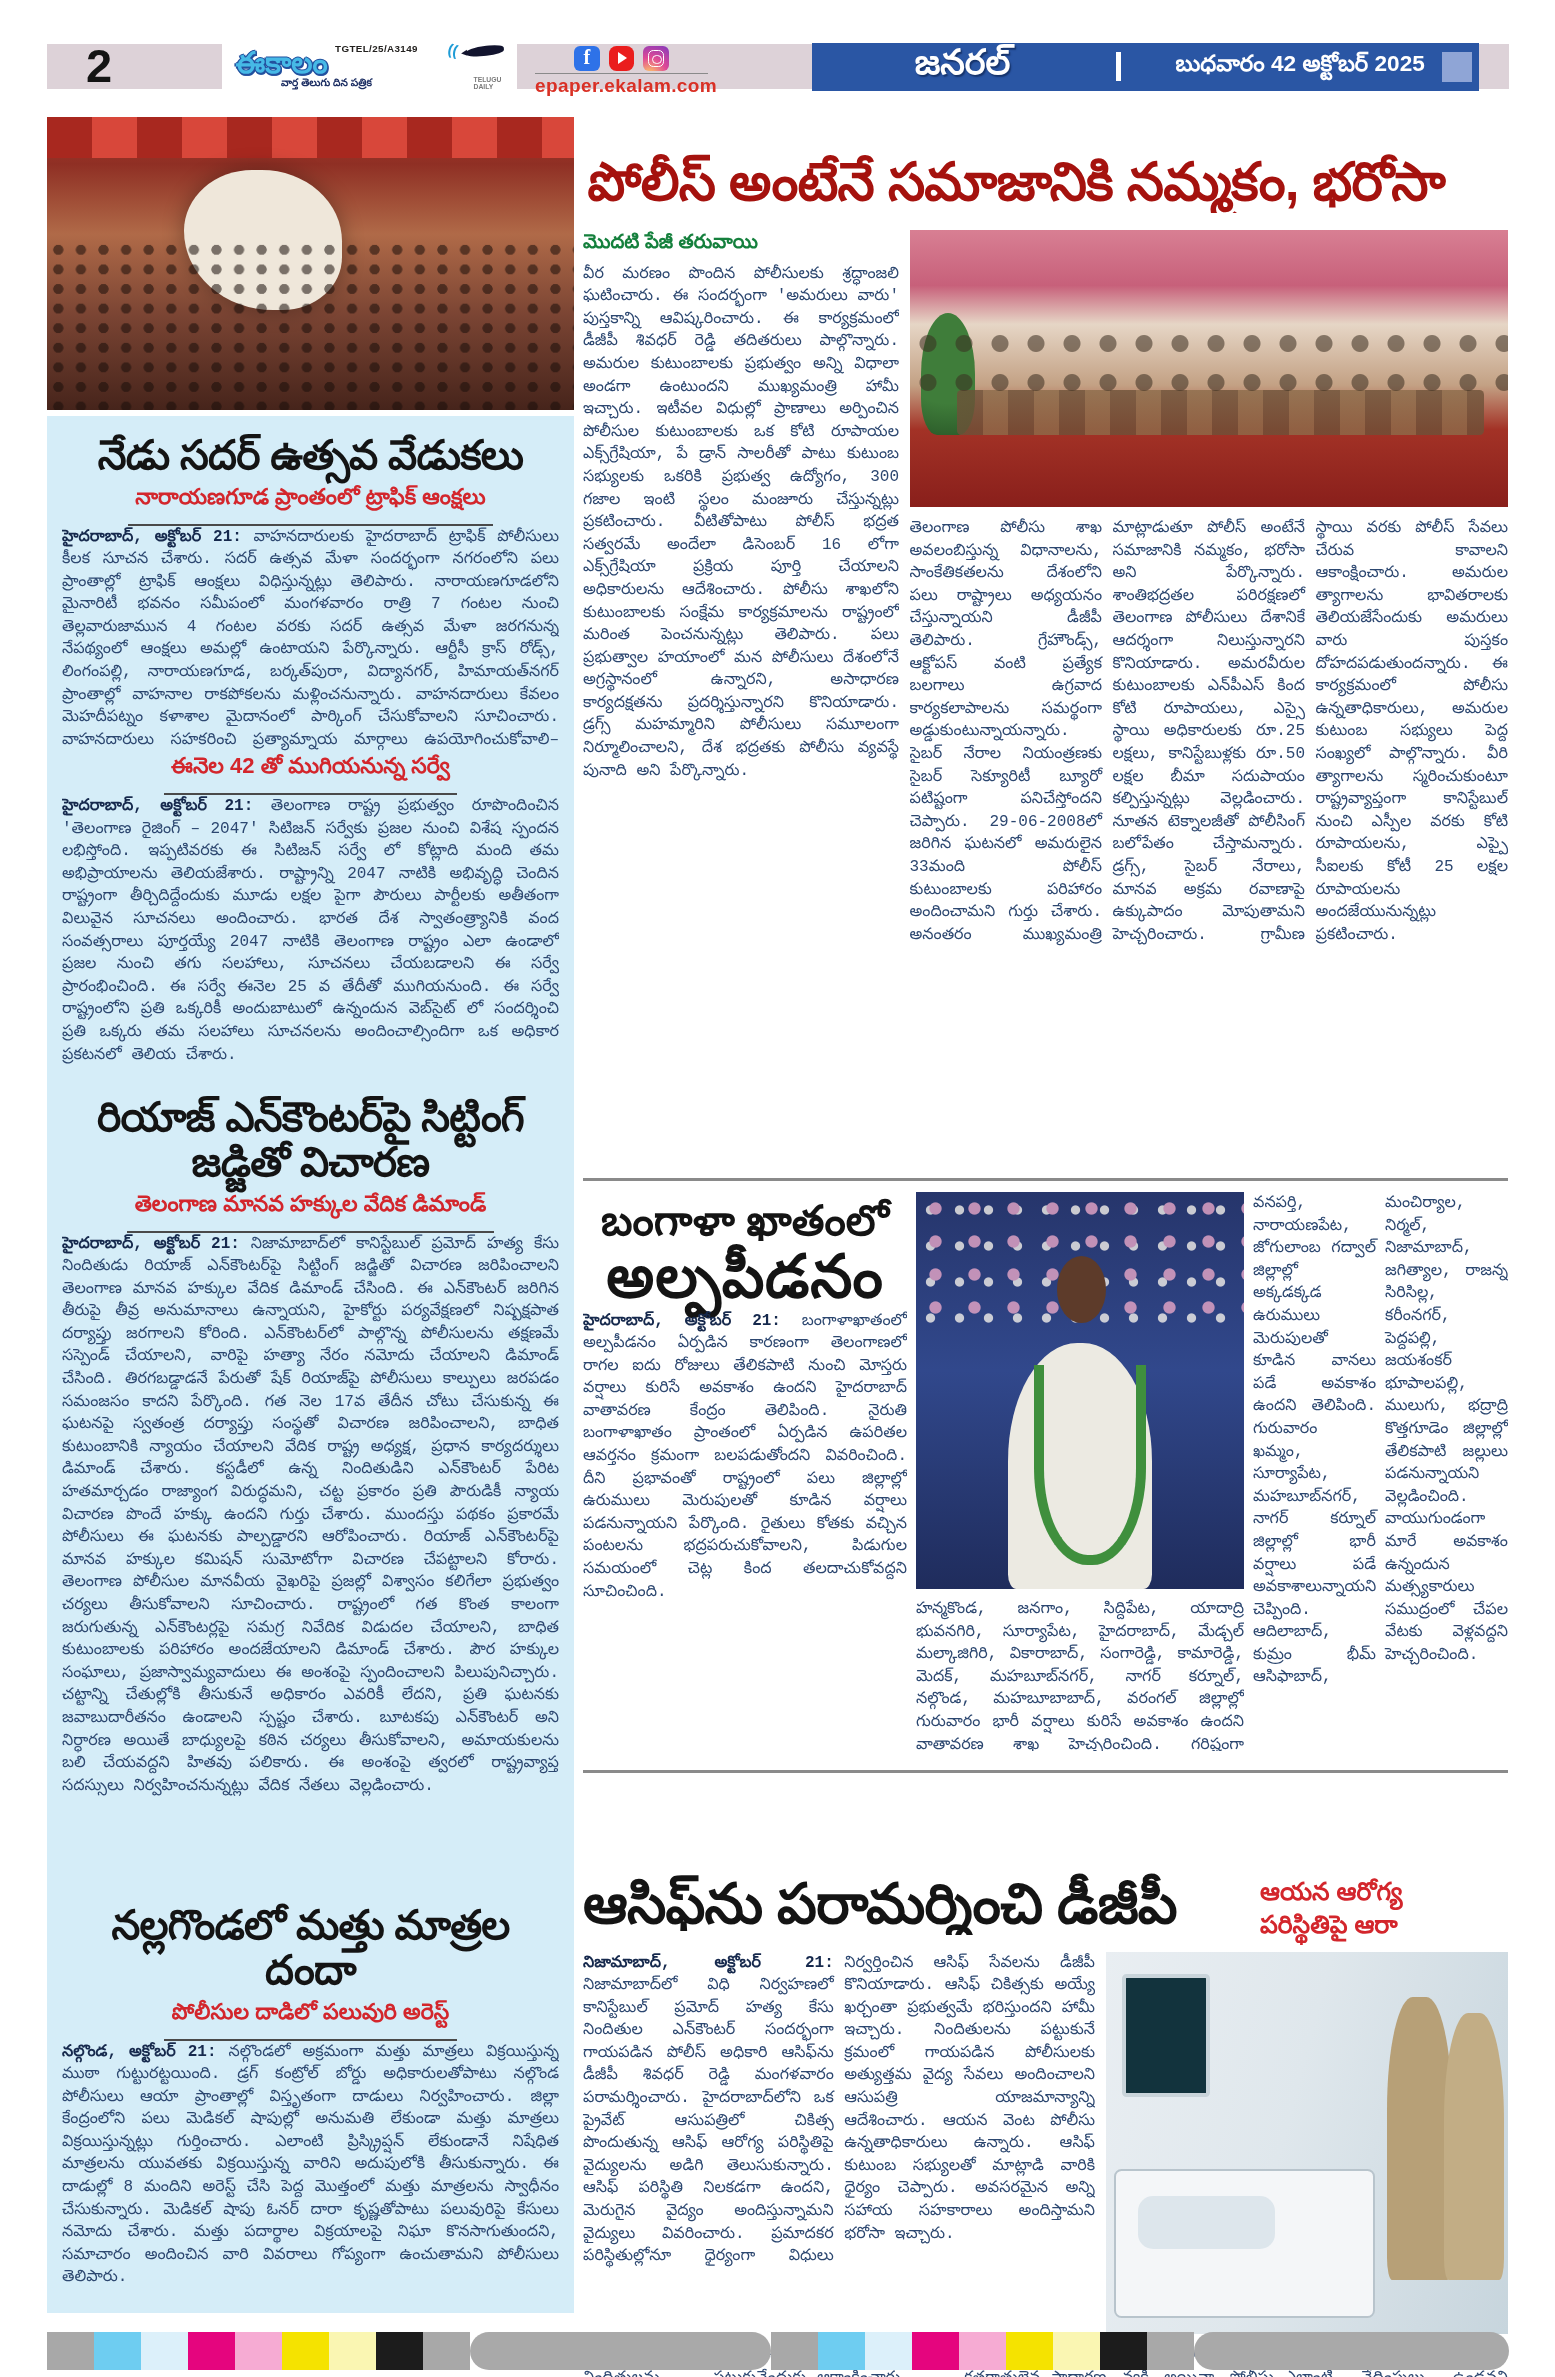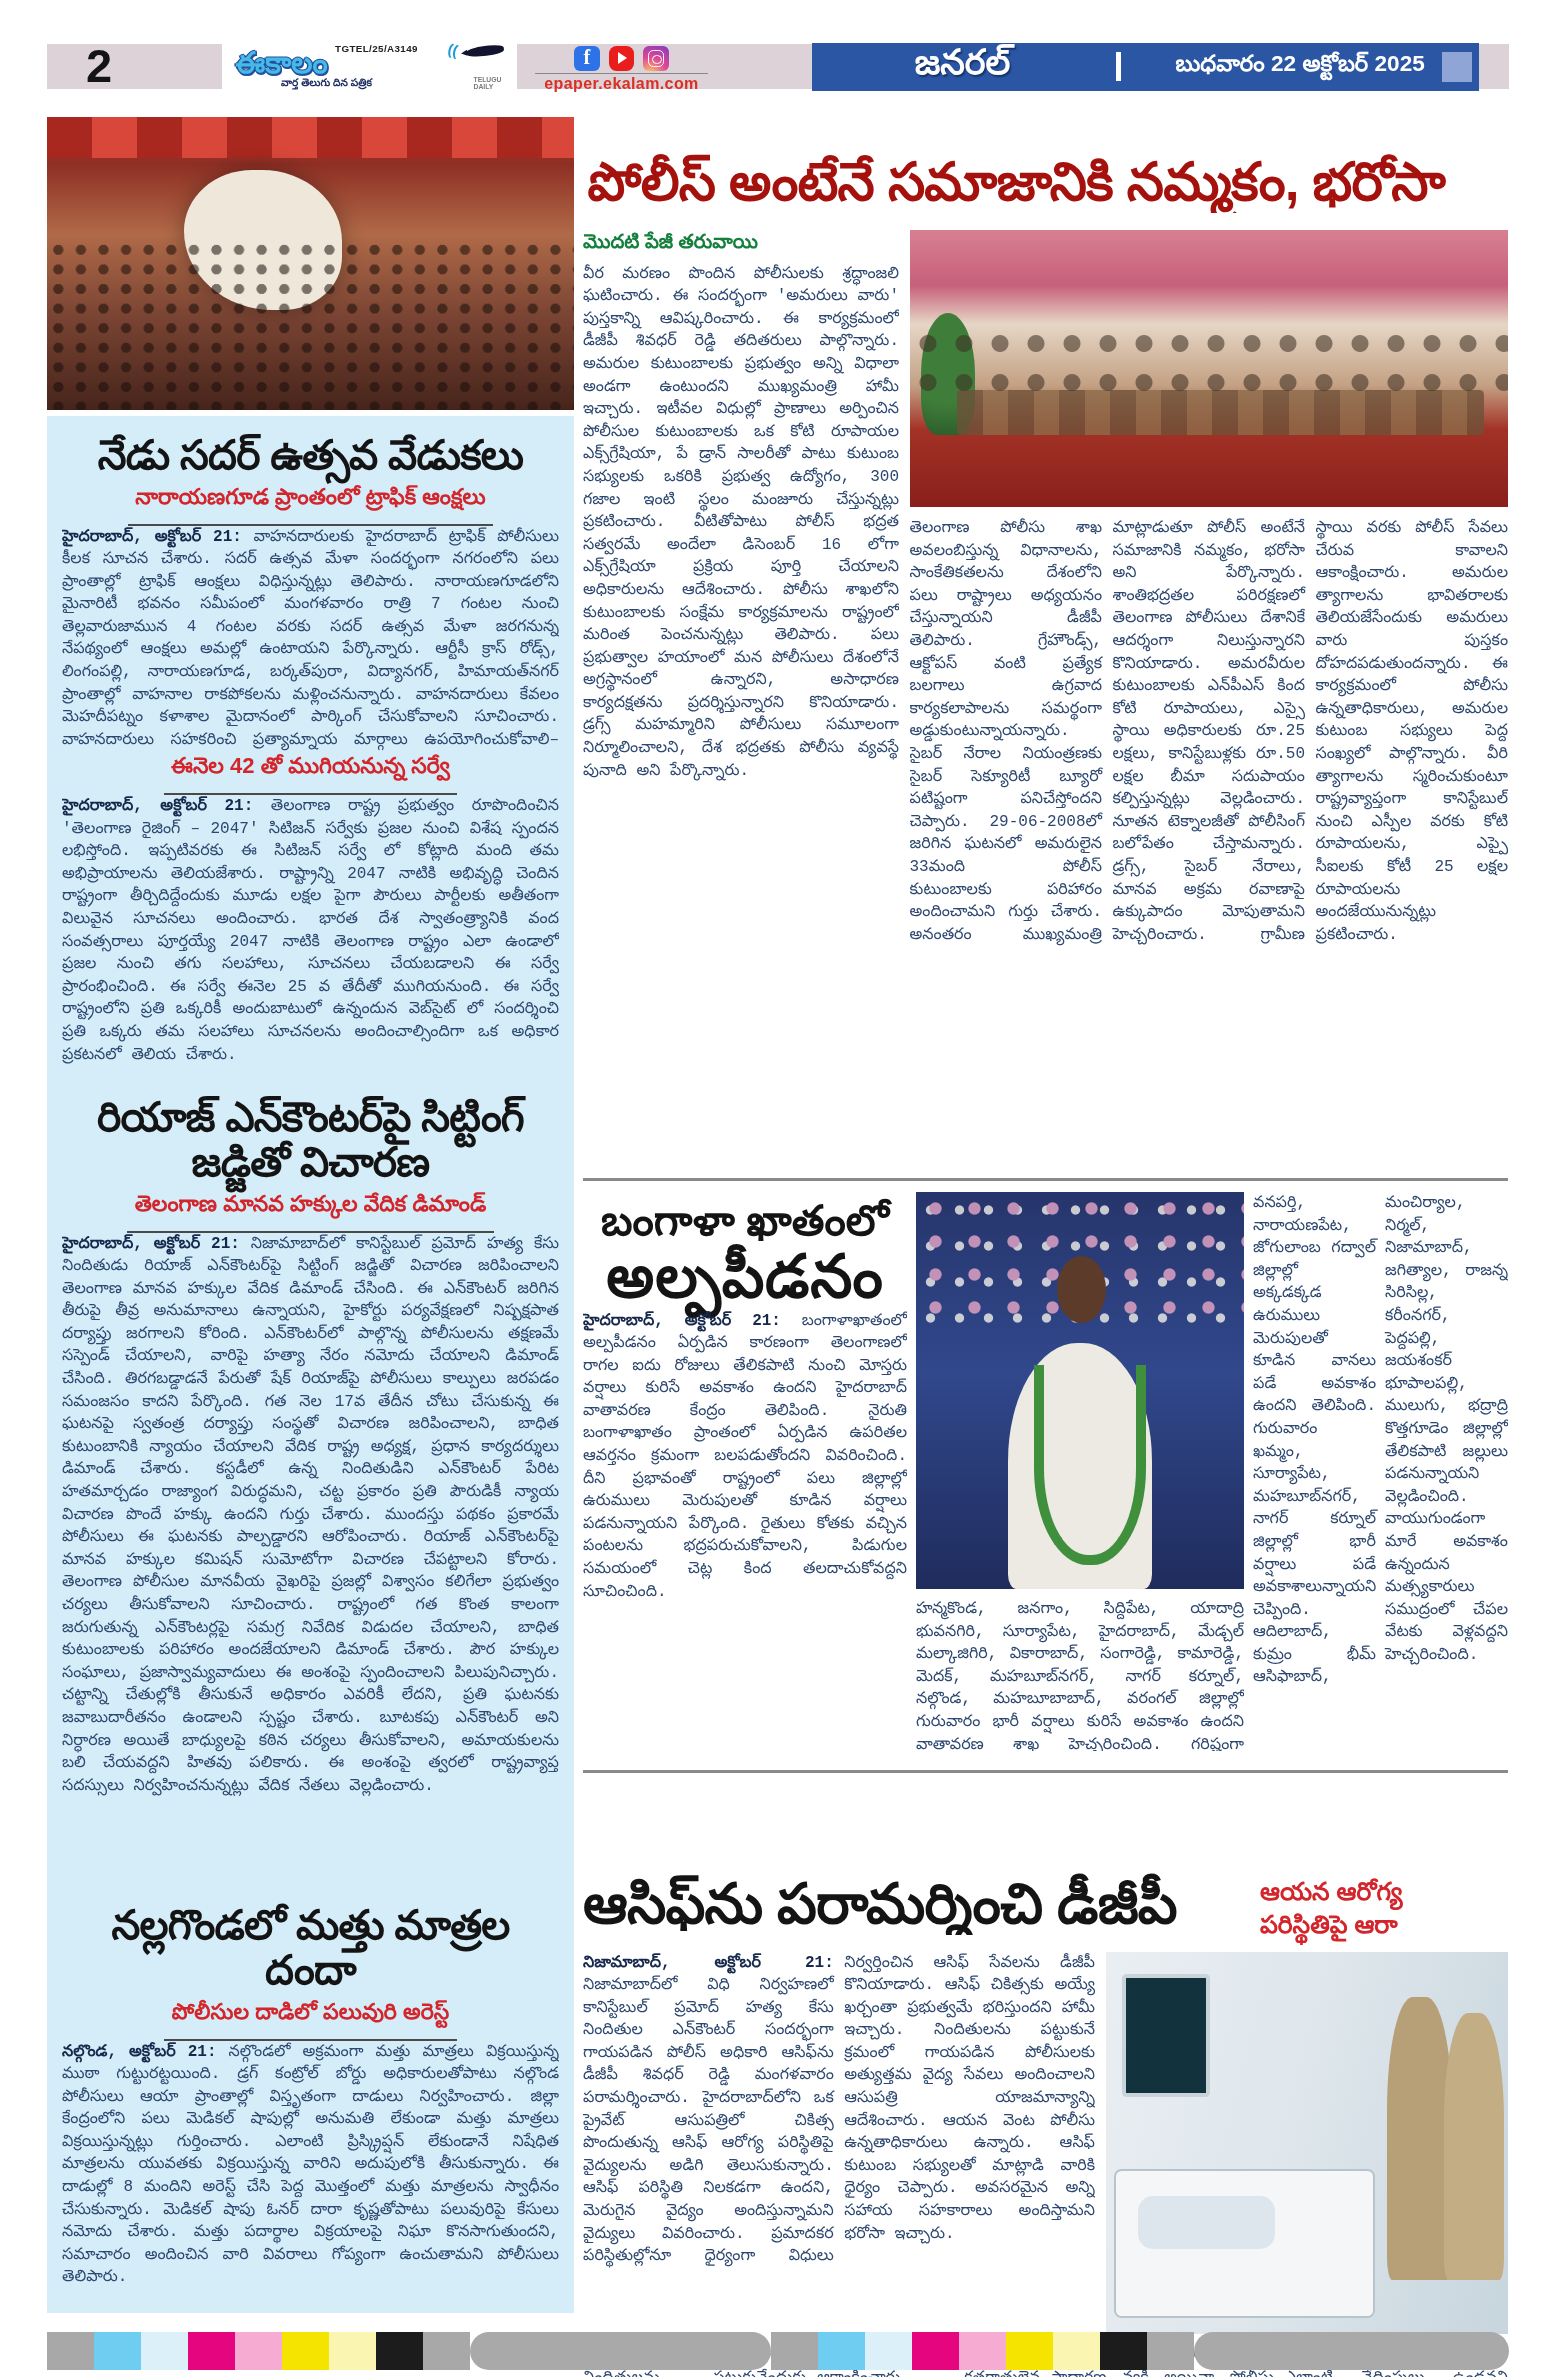--- a/index.html
+++ b/index.html
@@ -22,21 +22,21 @@
   .icon-row{display:flex;gap:9px;justify-content:center;align-items:center;}
   .sicon{width:25.6px;height:25.6px;border-radius:6px;position:relative;}
   .fb{background:#2e72e8;}
   .fb:after{content:"f";position:absolute;left:0;right:0;top:0.8px;text-align:center;color:#fff;font-size:20.3px;font-weight:bold;font-family:"Liberation Serif",serif;}
   .yt{background:#ea1d1d;border-radius:7.5px;}
   .yt:after{content:"";position:absolute;left:9px;top:6.8px;border:6px solid transparent;border-left:9.8px solid #ffffff;}
   .ig{background:radial-gradient(circle at 25% 115%,#fdc468 5%,#df4996 50%,#8a3ab9 95%);}
   .ig:before{content:"";position:absolute;left:4.5px;top:4.5px;right:4.5px;bottom:4.5px;border:1.9px solid #fff;border-radius:5.3px;}
   .ig:after{content:"";position:absolute;left:9px;top:9px;width:7.5px;height:7.5px;border:1.9px solid #fff;border-radius:50%;}
   .social-rule{border:0;border-top:1.5px solid #8a8a8a;margin:2.3px 0 0.8px 0;}
-  .site-url{font-size:16px;color:#d93025;font-weight:bold;letter-spacing:0.4px;}
+  .site-url{font-size:19px;color:#d93025;font-weight:bold;letter-spacing:0.4px;}
   .blueband{position:absolute;left:765px;top:-1.5px;width:667px;height:48px;background:#2a56a4;display:flex;align-items:center;}
   .section-label{width:301px;text-align:center;font-size:35px;font-weight:bold;color:#ffffff;text-shadow:1.5px 1.5px 1.5px #16336b;}
   .vsep{width:5.3px;height:29px;background:#ffffff;margin-left:3px;}
   .date-label{flex:1;text-align:center;font-size:22.6px;font-weight:bold;color:#ffffff;}
   .corner-sq{position:absolute;right:7.5px;top:9px;width:30px;height:30px;background:#8fa5d6;}
 
   
   .photo{position:relative;overflow:hidden;}
   .ph-crowd{background:linear-gradient(180deg,#b23a2e 0%,#8f2f24 16%,#b06a48 40%,#7a4433 68%,#46241b 100%);}
   .ph-crowd .blob{position:absolute;left:26%;top:18%;width:30%;height:48%;background:#efe7da;border-radius:46% 54% 40% 60%;box-shadow:0 0 22.6px #00000055;}
@@ -139,21 +139,21 @@
         <span class="sicon yt"></span>
         <span class="sicon ig"></span>
       </div>
       <hr class="social-rule">
       <div class="site-url">epaper.ekalam.com</div>
     </div>
 
     <div class="blueband">
       <div class="section-label">జనరల్</div>
       <div class="vsep"></div>
-      <div class="date-label">బుధవారం 22 అక్టోబర్ 2025</div>
+      <div class="date-label">బుధవారం 42 అక్టోబర్ 2025</div>
       <div class="corner-sq"></div>
     </div>
   </div>
 
   <div class="leftcol">
     <div class="photo ph-crowd">
       <div class="canopy"></div>
       <div class="blob"></div>
     </div>
 

